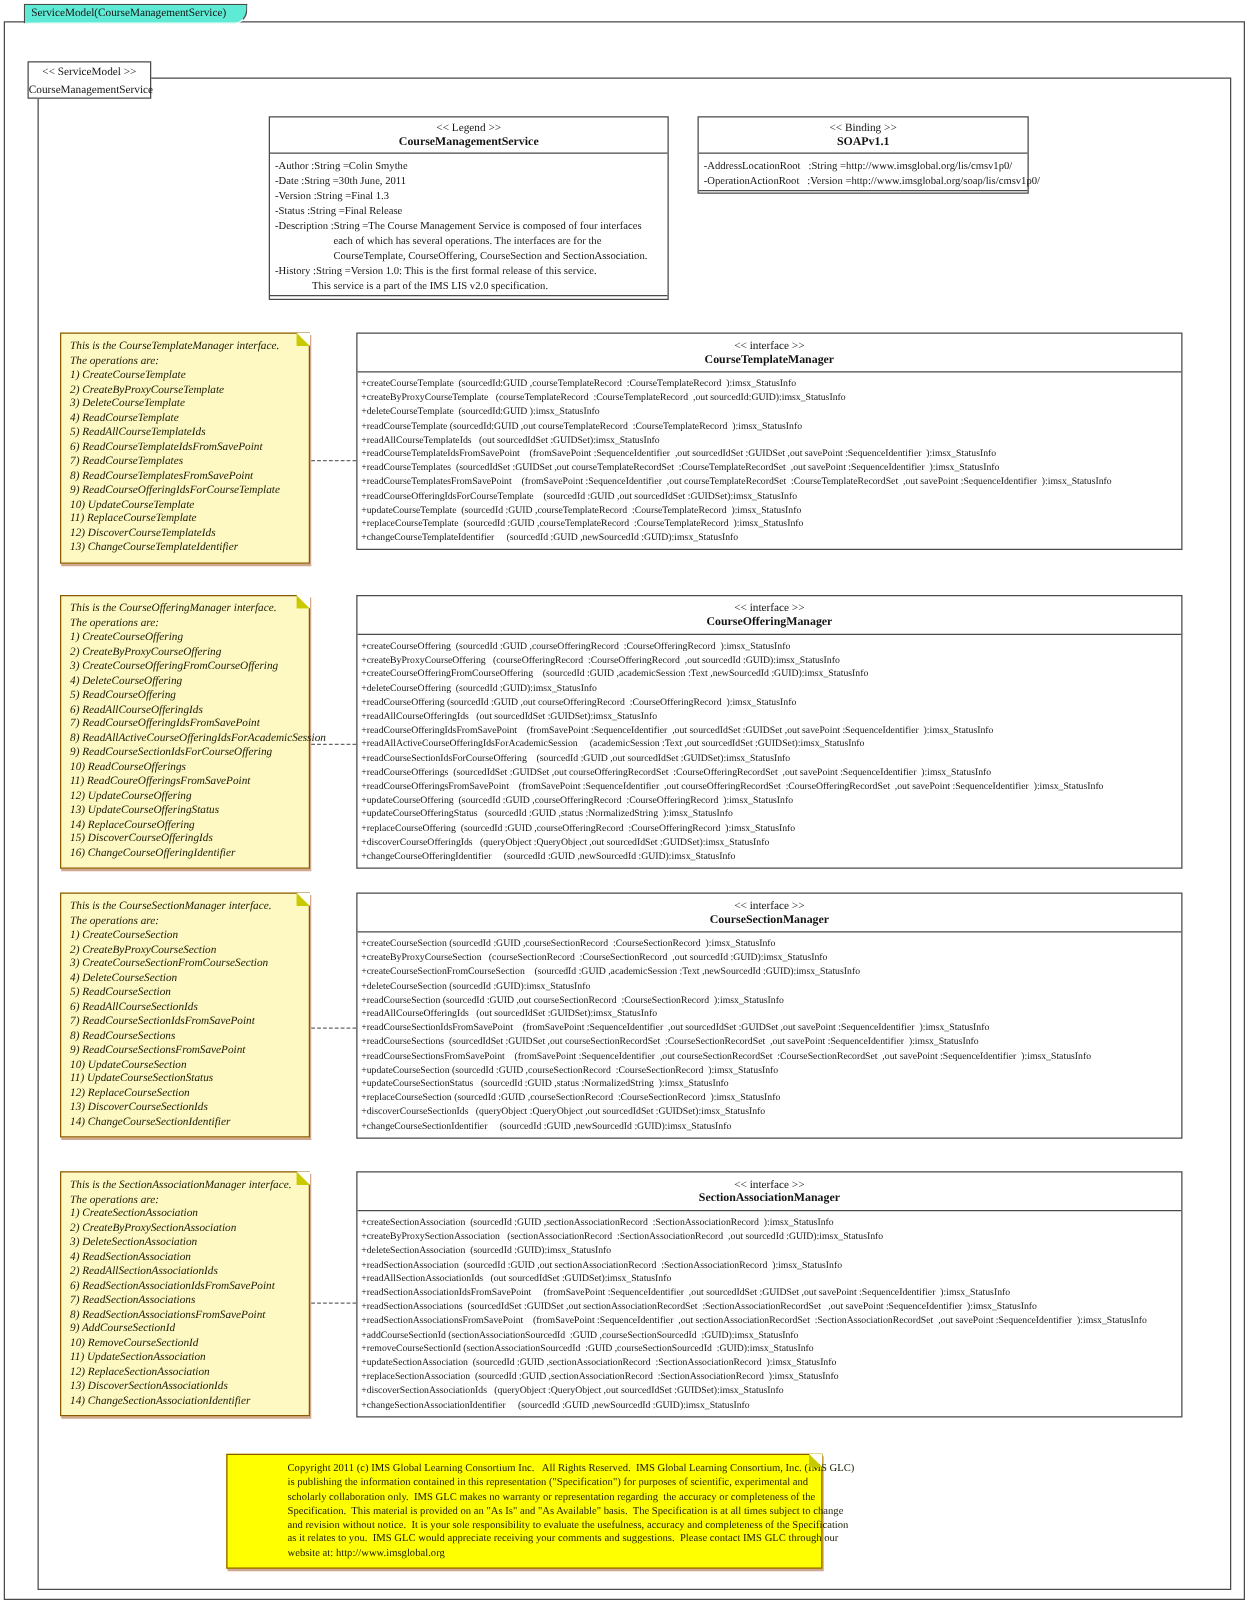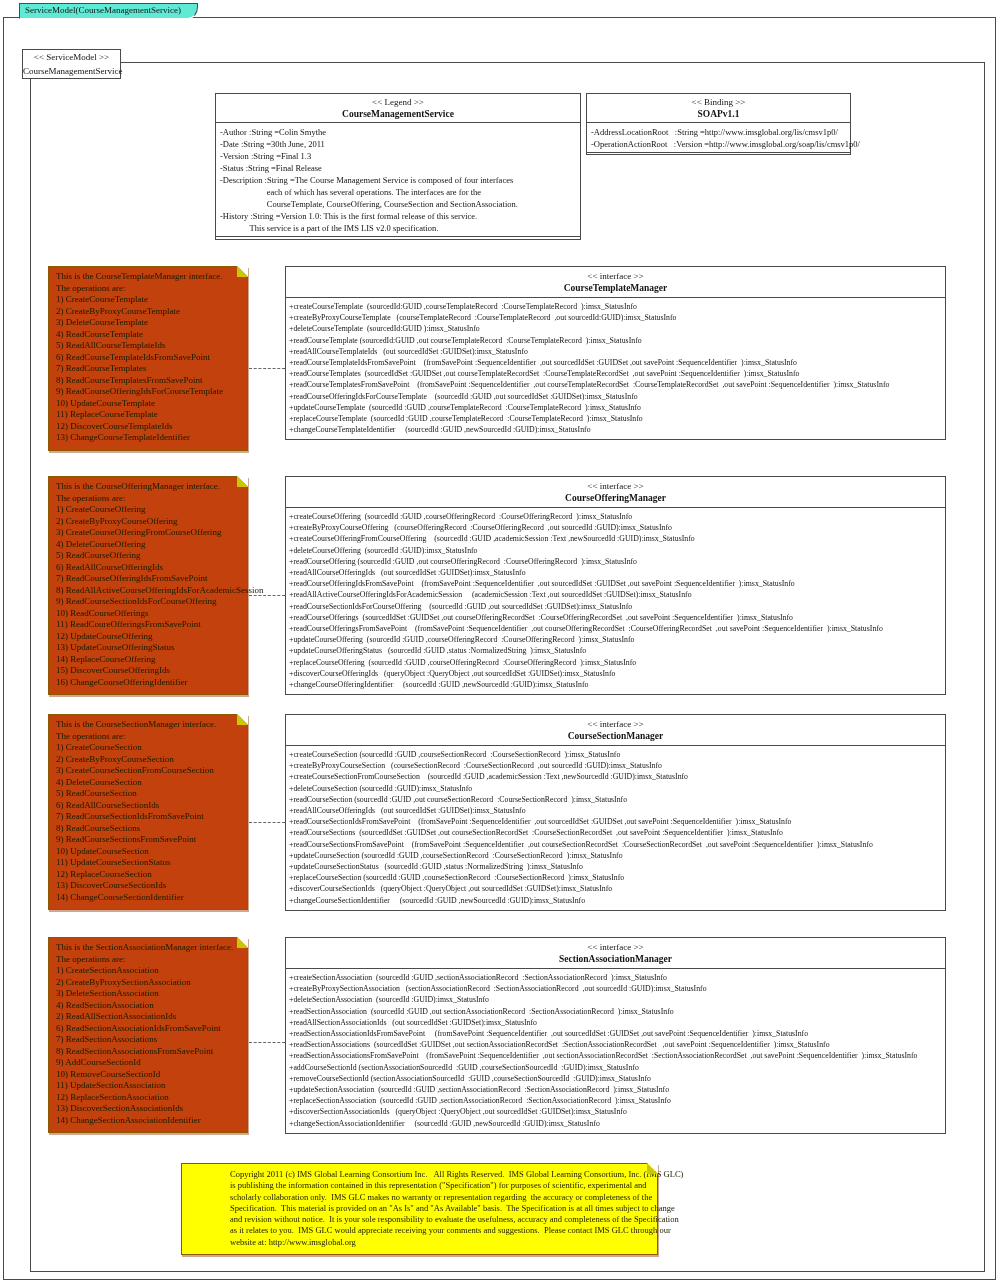--- a/index.html
+++ b/index.html
@@ -41,36 +41,37 @@
 
   
   .uml-box { position: absolute; background: #ffffff; border: 1px solid #4a4a4a; }
   .uml-head { text-align: center; padding: 2px 0 1px 0; border-bottom: 1px solid #4a4a4a; }
   .uml-stereo { font-size: 9px; line-height: 12px; }
   .uml-name { font-size: 9.5px; font-weight: bold; line-height: 13px; }
   .uml-attrs { padding: 3px 0 2px 4px; border-bottom: 1px solid #4a4a4a; }
   .attr-line { font-size: 8.5px; line-height: 12px; white-space: pre; }
   .uml-empty { min-height: 10px; }
 
-  .legend-box  { left: 215px; top: 93px; width: 366px; height: 147px; }
-  .binding-box { left: 586px; top: 93px; width: 265px; height: 62px; }
+  .legend-box  { left: 215px; top: 93px; width: 320px; height: 147px; }
+  .binding-box { left: 558px; top: 93px; width: 265px; height: 62px; }
 
   
   .section { position: absolute; left: 0; top: 0; width: 100%; height: 0; overflow: visible; }
   #sections .section:nth-child(1) { top: 266px; }
   #sections .section:nth-child(2) { top: 476px; }
   #sections .section:nth-child(3) { top: 714px; }
   #sections .section:nth-child(4) { top: 937px; }
 
   .note {
     position: absolute; left: 48px; width: 200px;
-    background: #c2410c;
+    background: #fef9c3;
     border: 1px solid #8b5a00;
     box-shadow: 1px 2px 0 rgba(150,60,10,0.45);
     padding: 4px 4px 6px 7px;
+    font-style: italic;
   }
   .note-line { font-size: 9px; line-height: 11.5px; white-space: pre; color: #1a1a00; }
   .fold-cut  { position: absolute; top: -1px; right: -1px; width: 11px; height: 11px;
                background: #ffffff; clip-path: polygon(0 0, 100% 0, 100% 100%); }
   .fold-flap { position: absolute; top: -1px; right: -1px; width: 11px; height: 11px;
                background: #c9c900; clip-path: polygon(0 0, 100% 100%, 0 100%); }
 
   .connector { position: absolute; left: 249px; width: 36px; height: 0; border-top: 1px dashed #666666; }
   #sections .section:nth-child(1) .connector { top: 102px; }
   #sections .section:nth-child(2) .connector { top: 119px; }

